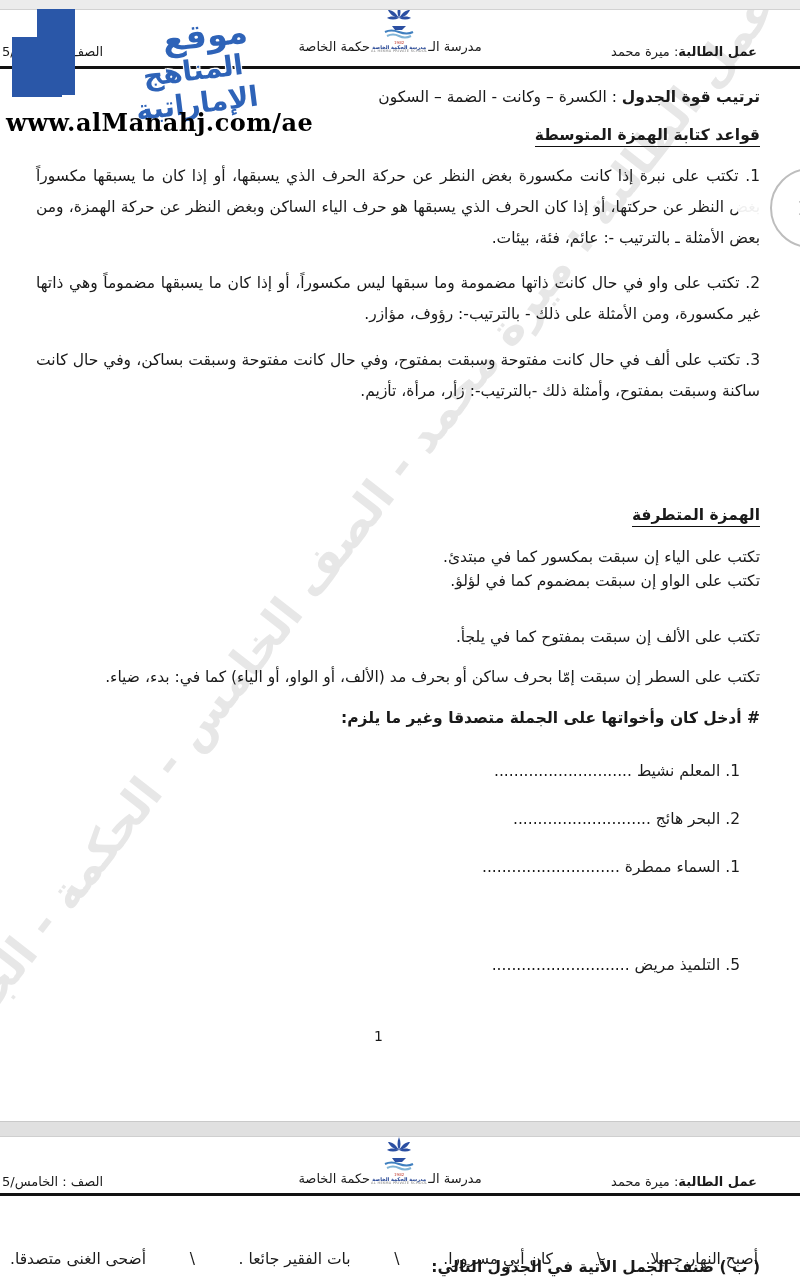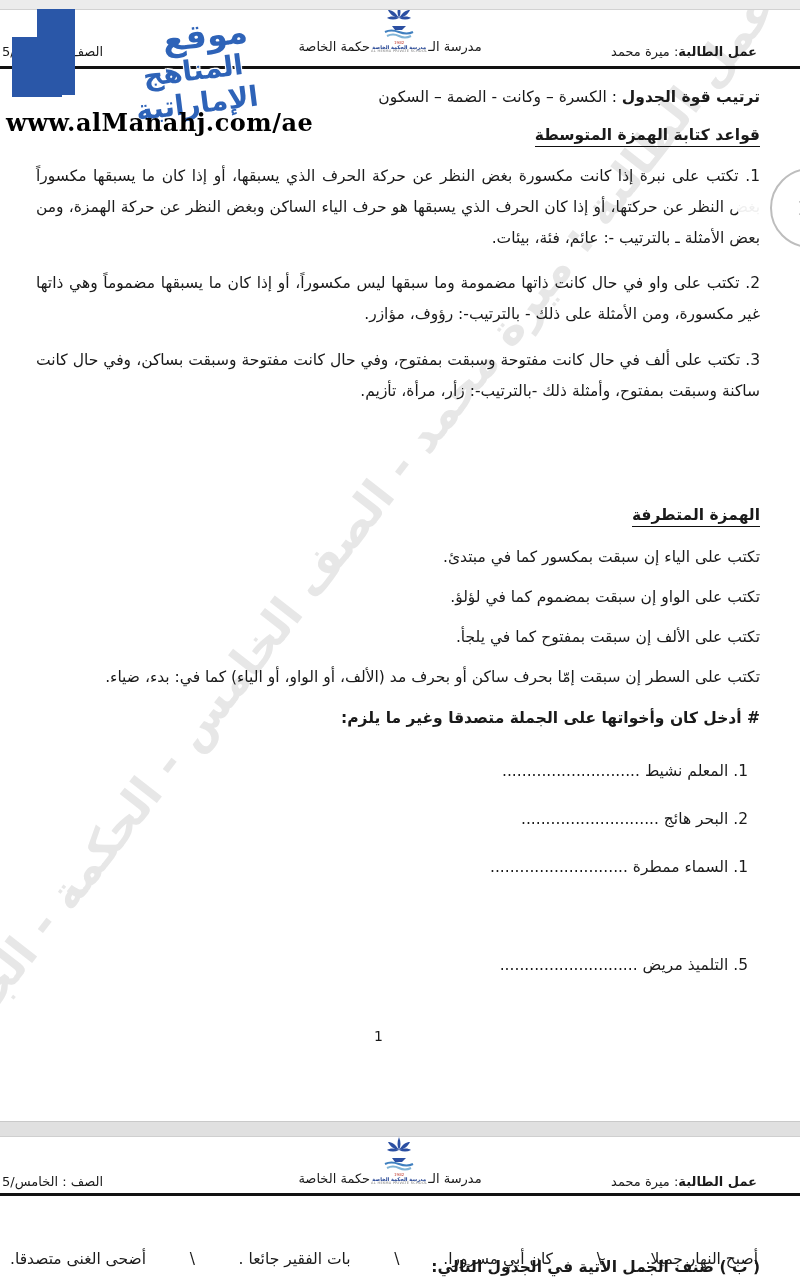--- a/index.html
+++ b/index.html
@@ -20,21 +20,21 @@
   .logo-block{display:flex;flex-direction:column;align-items:center;line-height:1;width:52px;}
   .logo-year{font-size:4px;color:#c0392b;margin-top:1px;}
   .logo-ar{font-size:5px;color:#1a3c8f;font-weight:bold;white-space:nowrap;}
   .logo-en{font-size:3.5px;color:#777;letter-spacing:.3px;white-space:nowrap;}
   
   .para{position:absolute;right:40px;width:724px;direction:rtl;font-size:15.5px;
         line-height:31px;text-align:justify;z-index:2;}
   .single{position:absolute;right:40px;direction:rtl;font-size:15.5px;white-space:nowrap;z-index:2;}
   .h-underline{font-weight:bold;border-bottom:1.6px solid #111;padding-bottom:2px;}
   .bold{font-weight:bold;}
-  .item{position:absolute;right:52px;direction:rtl;font-size:15.5px;white-space:nowrap;z-index:2;}
+  .item{position:absolute;right:60px;direction:rtl;font-size:15.5px;white-space:nowrap;z-index:2;}
   .pagenum{position:absolute;left:374px;top:1028px;font-size:14px;z-index:2;}
   
   .separator{position:absolute;left:0;top:1121px;width:800px;height:14px;background:#e0e0e0;
              border-top:1px solid #c9c9c9;border-bottom:1px solid #cfcfcf;z-index:4;}
   
   .sent-row{position:absolute;right:42px;left:10px;top:1250px;display:flex;direction:rtl;
             justify-content:space-between;align-items:center;font-size:15.5px;z-index:2;}
   
   .scrollwidget{position:absolute;left:770px;top:168px;width:76px;height:76px;border-radius:50%;
                 background:#fff;border:2px solid #bdbdbd;z-index:6;display:flex;flex-direction:column;
@@ -97,21 +97,21 @@
 
   <div class="para" style="top:161px;">1. تكتب على نبرة إذا كانت مكسورة بغض النظر عن حركة الحرف الذي يسبقها، أو إذا كان ما يسبقها مكسوراً بغض النظر عن حركتها، أو إذا كان الحرف الذي يسبقها هو حرف الياء الساكن وبغض النظر عن حركة الهمزة، ومن بعض الأمثلة ـ بالترتيب -: عائم، فئة، بيئات.</div>
   <div class="para" style="top:268px;">2. تكتب على واو في حال كانت ذاتها مضمومة وما سبقها ليس مكسوراً، أو إذا كان ما يسبقها مضموماً وهي ذاتها غير مكسورة، ومن الأمثلة على ذلك - بالترتيب-: رؤوف، مؤازر.</div>
   <div class="para" style="top:345px;">3. تكتب على ألف في حال كانت مفتوحة وسبقت بمفتوح، وفي حال كانت مفتوحة وسبقت بساكن، وفي حال كانت ساكنة وسبقت بمفتوح، وأمثلة ذلك -بالترتيب-: زأر، مرأة، تأزيم.</div>
 
   <div class="single" style="top:506px;">
     <span class="h-underline">الهمزة المتطرفة</span>
   </div>
 
   <div class="single" style="top:548px;">تكتب على الياء إن سبقت بمكسور كما في مبتدئ.</div>
-  <div class="single" style="top:588px;">تكتب على الواو إن سبقت بمضموم كما في لؤلؤ.</div>
+  <div class="single" style="top:572px;">تكتب على الواو إن سبقت بمضموم كما في لؤلؤ.</div>
   <div class="single" style="top:628px;">تكتب على الألف إن سبقت بمفتوح كما في يلجأ.</div>
   <div class="single" style="top:668px;">تكتب على السطر إن سبقت إمّا بحرف ساكن أو بحرف مد (الألف، أو الواو، أو الياء) كما في: بدء، ضياء.</div>
 
   <div class="single bold" style="top:709px;"># أدخل كان وأخواتها على الجملة متصدقا وغير ما يلزم:</div>
 
   <div class="item" style="top:762px;">1. المعلم نشيط ............................</div>
   <div class="item" style="top:810px;">2.  البحر هائج ............................</div>
   <div class="item" style="top:858px;">1. السماء ممطرة ............................</div>
   <div class="item" style="top:956px;">5. التلميذ مريض ............................</div>
 

